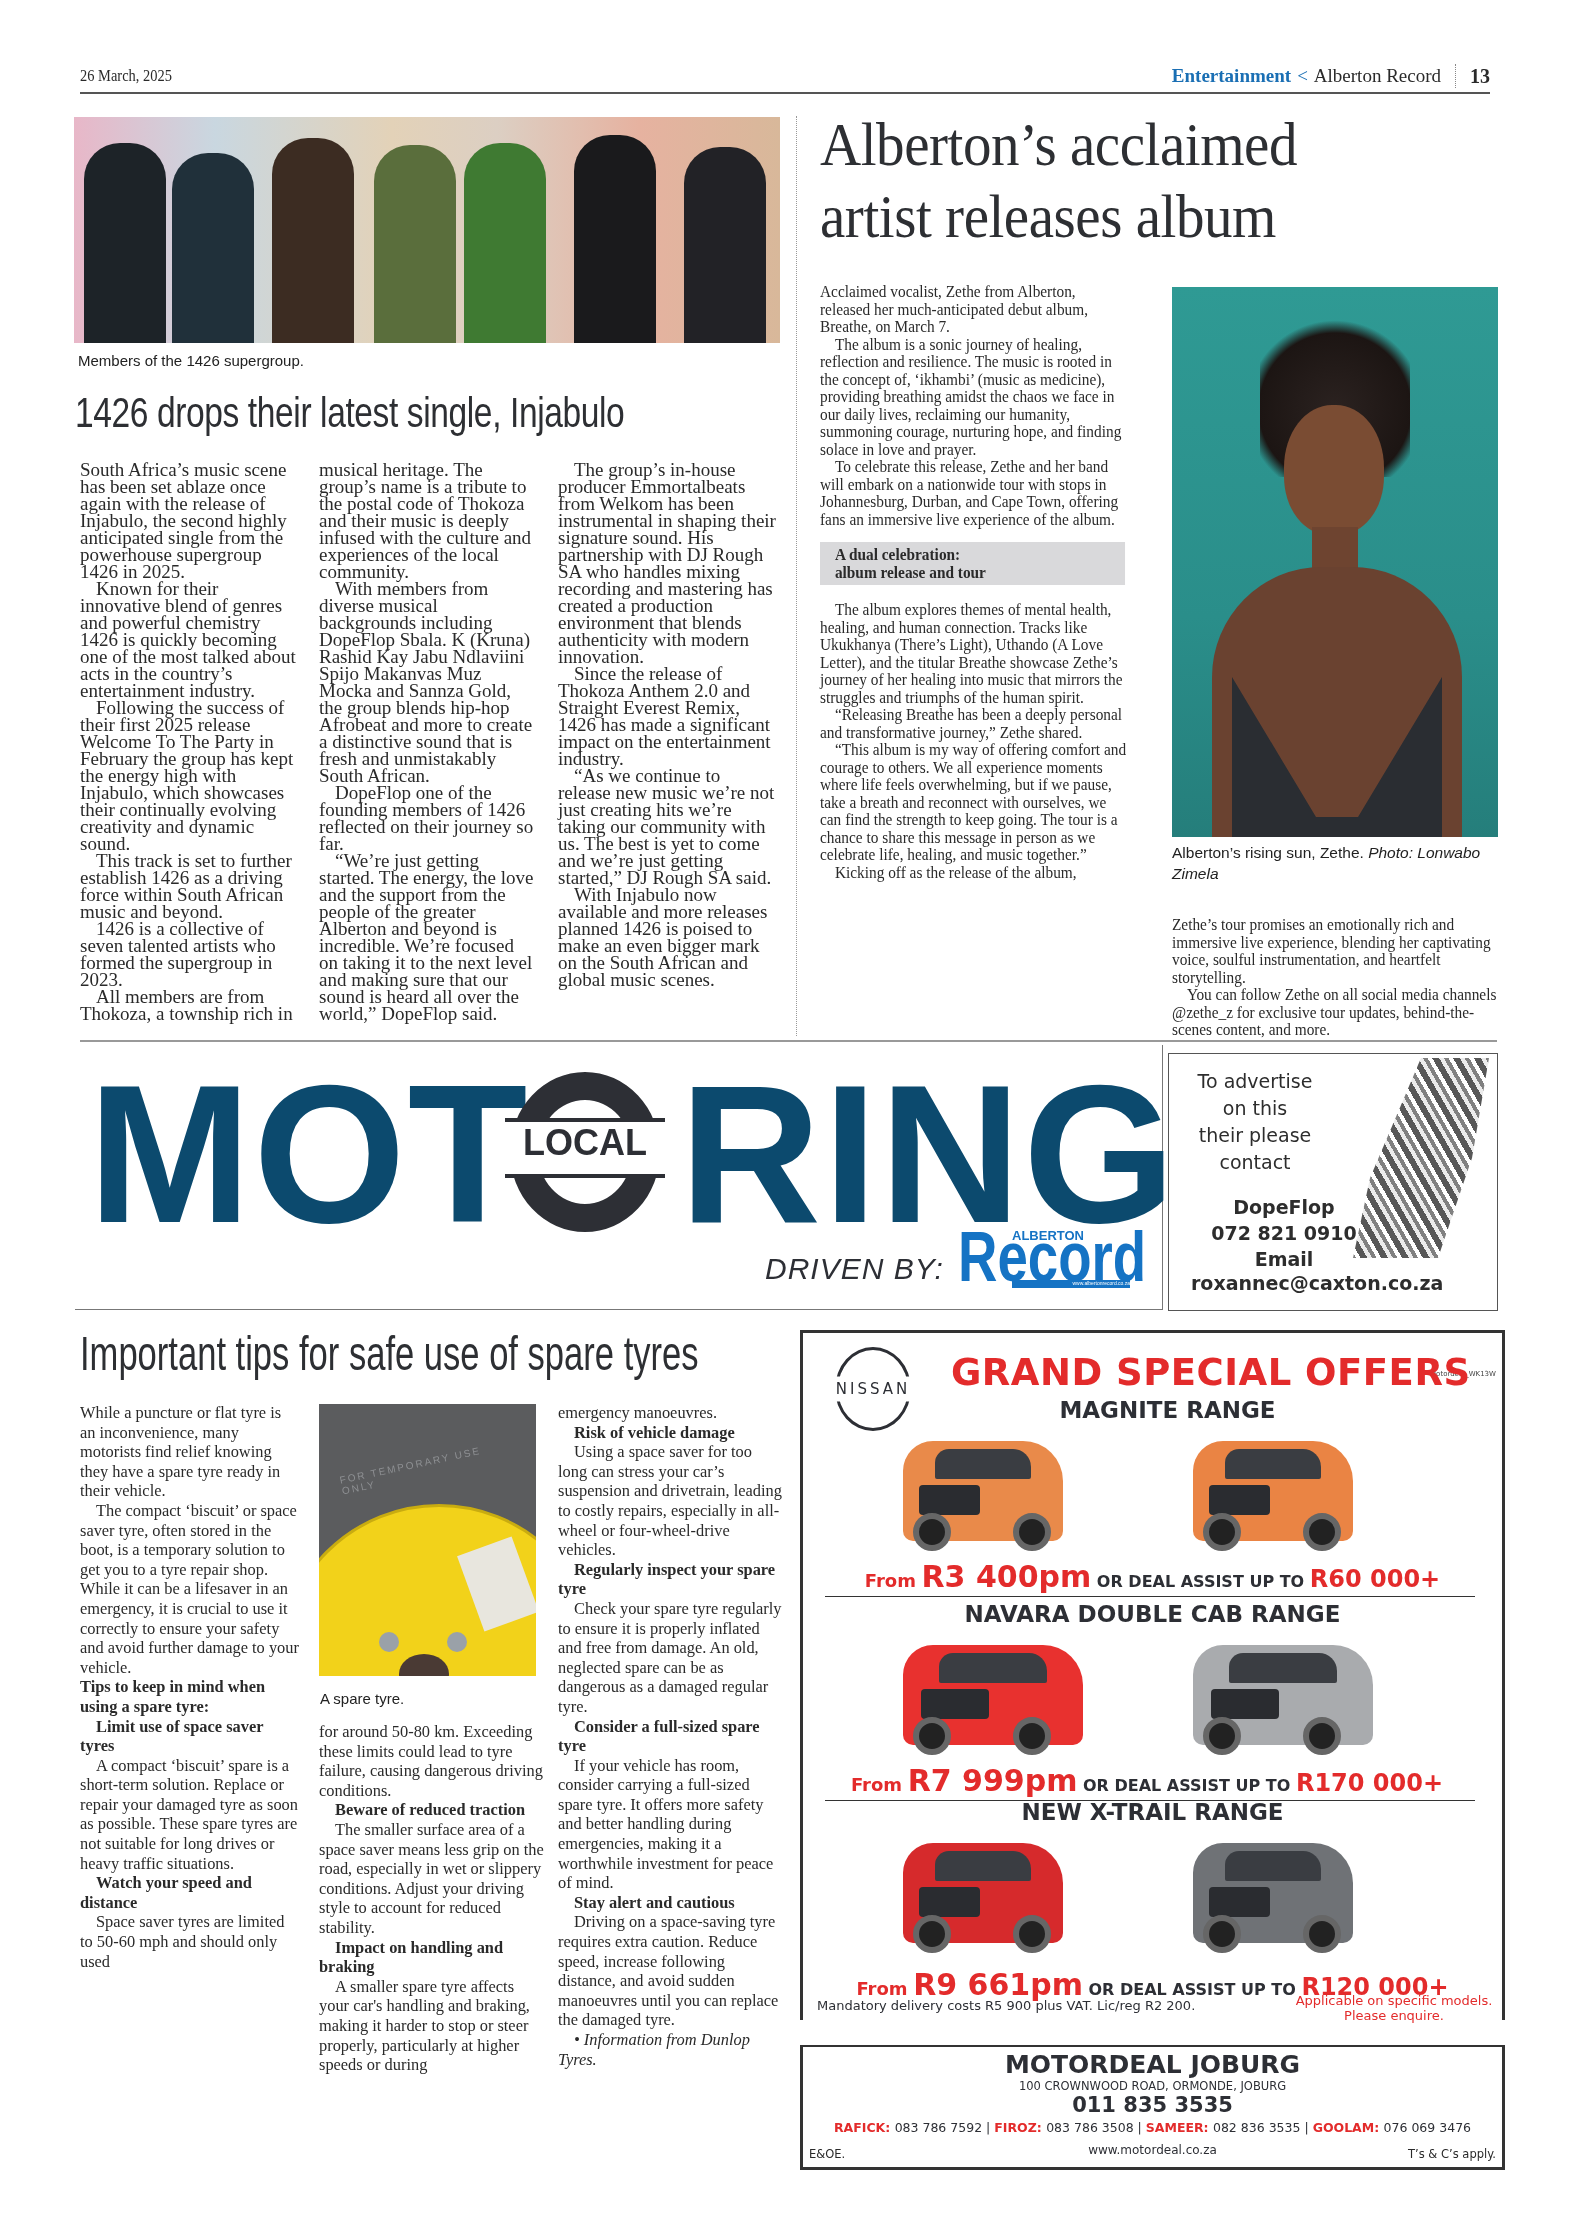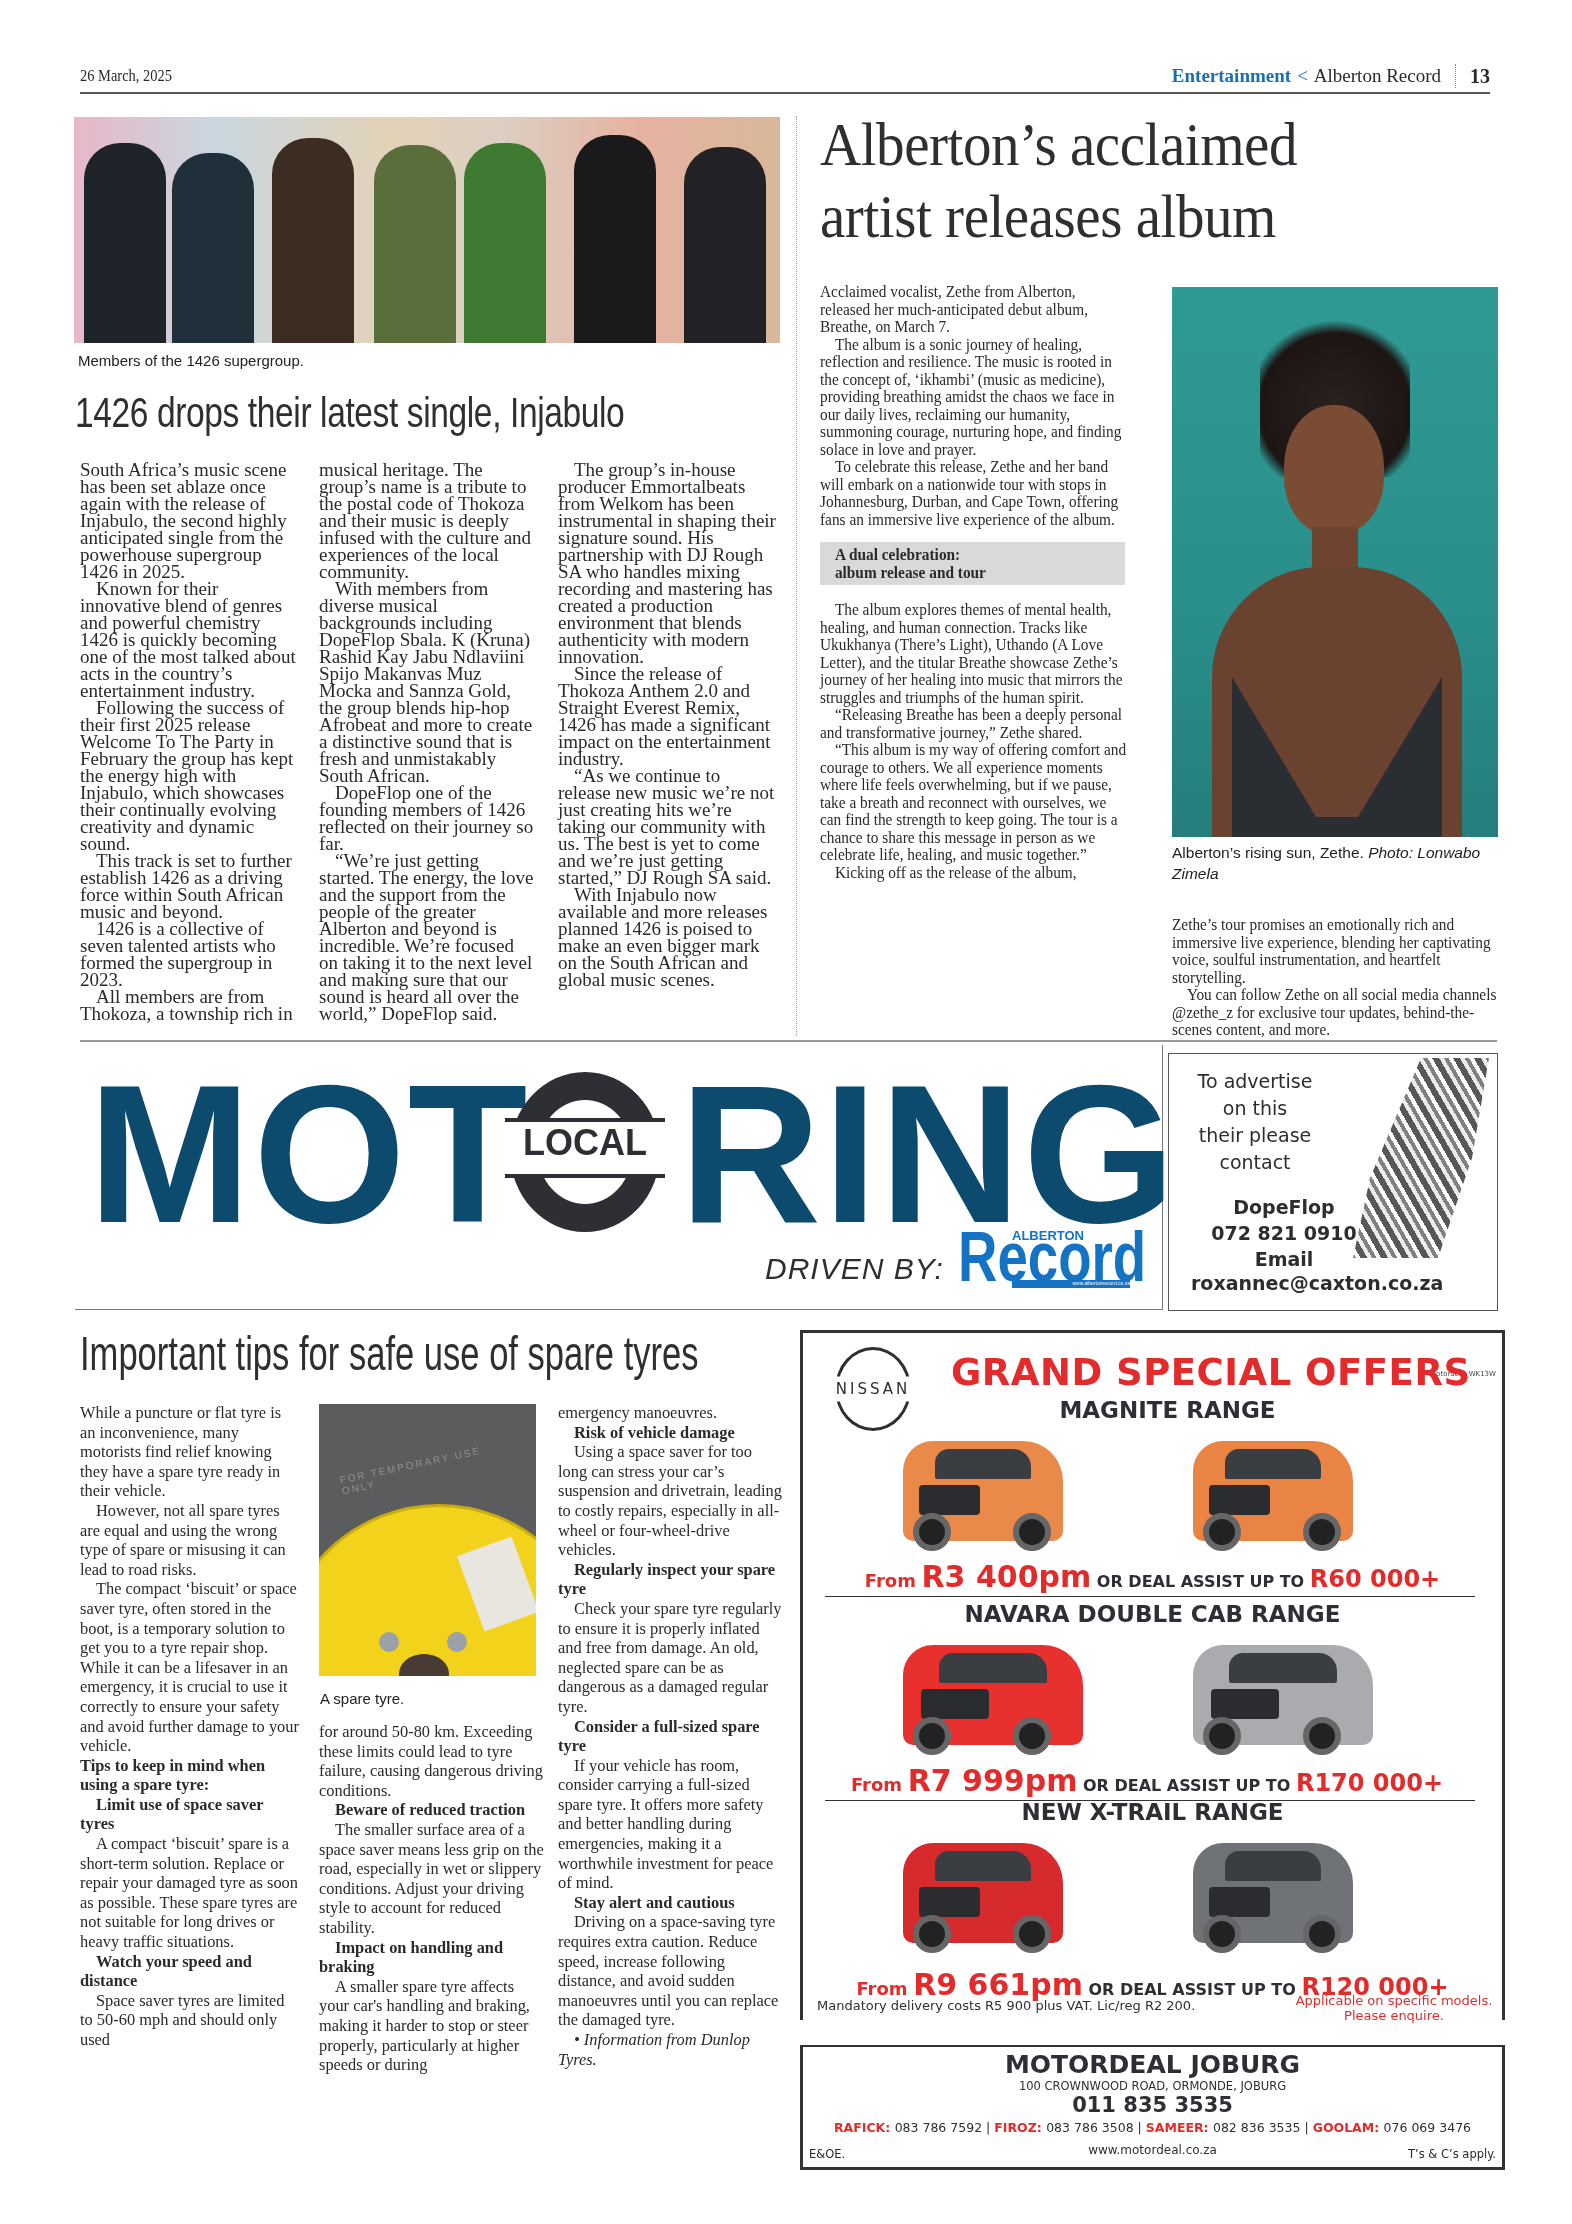--- a/index.html
+++ b/index.html
@@ -177,21 +177,20 @@
     <div>072 821 0910</div>
     <div>Email</div>
   </div>
   <div style="position:absolute;left:22px;top:218px;font-family:'DejaVu Sans',sans-serif;font-weight:bold;font-size:19px;color:#2d2d2d;">roxannec@caxton.co.za</div>
   <div style="position:absolute;left:150px;top:4px;width:170px;height:200px;background:repeating-linear-gradient(60deg,#3a3a3a 0 6px,#e8e8e8 6px 10px,#6a6a6a 10px 14px,#fff 14px 18px);clip-path:polygon(60% 0,100% 0,90% 50%,70% 100%,20% 100%,30% 60%);opacity:0.85;"></div>
 </div>
 
 <div class="abs head-tyre">Important tips for safe use of spare tyres</div>
 <div class="abs col-t" id="tCol1" style="left:80px;top:1403px;width:220px;">
     <p class="noind">While a puncture or flat tyre is an inconvenience, many motorists find relief knowing they have a spare tyre ready in their vehicle.</p>
-    <p>However, not all spare tyres are equal and using the wrong type of spare or misusing it can lead to road risks.</p>
     <p>The compact ‘biscuit’ or space saver tyre, often stored in the boot, is a temporary solution to get you to a tyre repair shop. While it can be a lifesaver in an emergency, it is crucial to use it correctly to ensure your safety and avoid further damage to your vehicle.</p>
     <p class="bh noind">Tips to keep in mind when using a spare tyre:</p>
     <p class="bh">Limit use of space saver tyres</p>
     <p>A compact ‘biscuit’ spare is a short-term solution. Replace or repair your damaged tyre as soon as possible. These spare tyres are not suitable for long drives or heavy traffic situations.</p>
     <p class="bh">Watch your speed and distance</p>
     <p>Space saver tyres are limited to 50-60 mph and should only used</p>
   </div>
 <div class="abs tyre-photo">
   <div style="position:absolute;left:-40px;top:100px;width:320px;height:320px;border-radius:50%;background:#f2d21a;border:3px solid #c9ac10;"></div>
   <div style="position:absolute;left:20px;top:52px;width:180px;transform:rotate(-12deg);font-family:'Liberation Sans',sans-serif;font-size:10px;letter-spacing:2px;color:#8d8f92;">FOR TEMPORARY USE ONLY</div>

